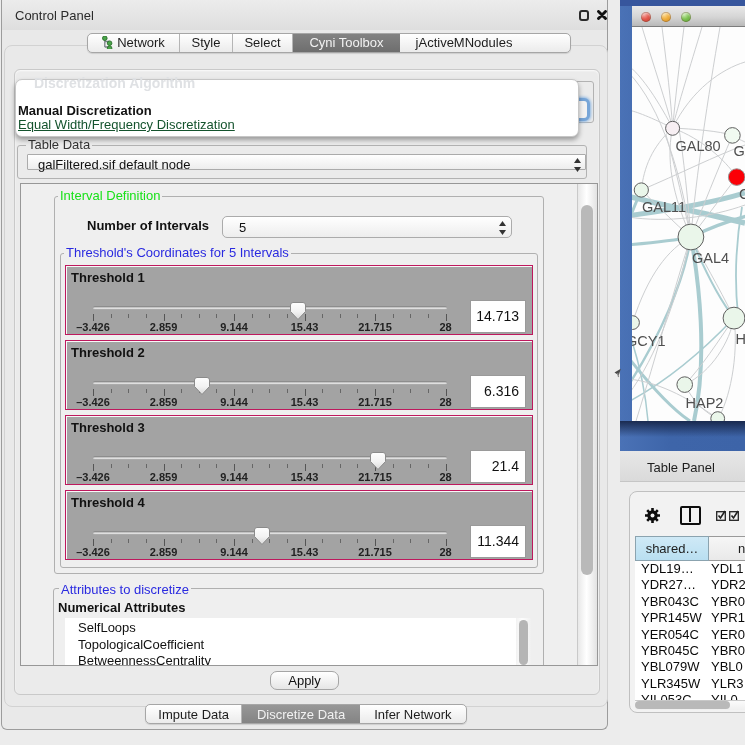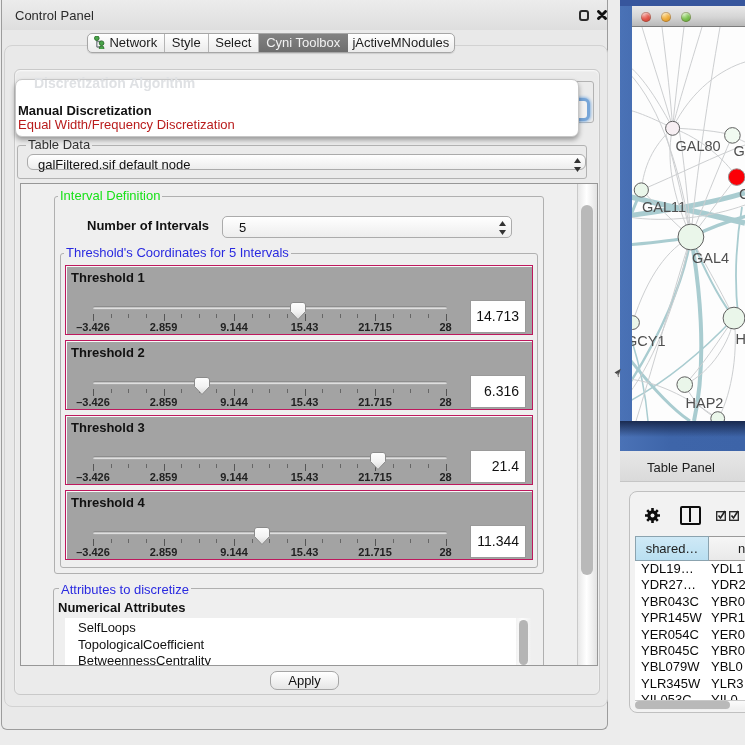--- a/index.html
+++ b/index.html
@@ -44,21 +44,21 @@
 
   <div class="abs" style="left:12px; top:69px; width:586px; height:626px; background:#ebebeb; border:1px solid #c9c9c9; border-radius:6px; box-shadow:inset 0 1px 2px rgba(255,255,255,.8);"></div>
 
   <div class="abs" style="left:19px; top:81px; width:573px; height:42px; border:1px solid #b2b2b2; border-radius:3px;"></div>
 
   <div class="abs" style="left:566px; top:98px; width:22px; height:23px; border-radius:6px; background:#f2f2f2; border:3px solid #77a5d7; box-shadow:0 0 3px 1px #8cb6e2;"></div>
 
   <div class="abs" style="left:15px; top:145px; width:570px; height:34px; border:1px solid #b2b2b2; border-radius:3px;"></div>
   <div class="grouplab" style="left:24px; top:138px; background:#ebebeb; color:#333;">Table Data</div>
 
-  <div class="abs" style="left:25px; top:154px; width:559px; height:16px; background:linear-gradient(#ffffff,#ededed); border:1px solid #ababab; border-radius:6px;">
+  <div class="abs" style="left:25px; top:154px; width:559px; height:16px; background:linear-gradient(#ffffff,#ededed); border:1px solid #ababab; border-radius:1px;">
     <div class="abs" style="left:10px; top:2px; font-size:13px; color:#111;">galFiltered.sif default node</div>
     <svg class="abs" style="right:3px; top:3px;" width="9" height="14" viewBox="0 0 9 14">
         <path d="M4.5 0 L8 5 L1 5 Z" fill="#333"></path>
         <path d="M4.5 14 L8 9 L1 9 Z" fill="#333"></path>
       </svg>
   </div>
 
   <div class="abs" style="left:18px; top:183px; width:578px; height:483px; border:1px solid #979797; background:#efefef; overflow:hidden;">
 
     <div class="abs" style="left:33px; top:12px; width:490px; height:378px; border:1px solid #b0b0b0; border-radius:3px;"></div>
@@ -181,37 +181,42 @@
     </div>
 
     <div class="abs" style="right:0; top:0; width:20px; height:481px; background:linear-gradient(90deg,#e8e8e8,#ffffff 45%,#e2e2e2); border-left:1px solid #c9c9c9;"></div>
     <div class="abs" style="right:4px; top:21px; width:12px; height:370px; background:#b9b9b9; border-radius:6px;"></div>
   </div>
 
   <div class="abs" style="left:268px; top:671px; width:69px; height:19px; background:linear-gradient(#ffffff,#e6e6e6); border:1px solid #a5a5a5; border-radius:7px; text-align:center; font-size:13px; color:#111; line-height:18px;">Apply</div>
 
   <div class="abs" style="left:13px; top:79px; width:564px; height:58px; background:#ffffff; border:1px solid #c6c6c6; border-radius:7px; box-shadow:0 3px 5px rgba(0,0,0,.35);">
     <div class="abs" style="left:2px; top:23px; font-size:13px; font-weight:bold; color:#111;">Manual Discretization</div>
-    <div class="abs" style="left:2px; top:37px; font-size:13px; color:#b91c1c;">Equal Width/Frequency Discretization</div>
+    <div class="abs" style="left:2px; top:37px; font-size:13px; color:#14532d;text-decoration:underline;">Equal Width/Frequency Discretization</div>
   </div>
   <div class="abs" style="left:32px; top:75px; font-size:14px; font-weight:bold; color:#dfe1e4;">Discretization Algorithm</div>
 
-  <div class="abs seg" style="left:85px; top:32.5px; width:368px; height:20.5px;">
+  <div class="abs seg" style="left:85px; top:32.5px; width:484px; height:20.5px;">
     <div class="sg" style="width:92px;"><svg width="11" height="13" viewBox="0 0 11 13" style="margin-right:4px;">
           <path d="M2.8 2 V11 M2.8 5.5 H7.2 M2.8 11 H7.2" stroke="#7a8087" stroke-width="1.3" fill="none"></path>
           <circle cx="2.8" cy="2.2" r="2.3" fill="#4aa54a" stroke="#2c6e2c" stroke-width="0.9"></circle>
           <circle cx="7.6" cy="7.2" r="2.3" fill="#4aa54a" stroke="#2c6e2c" stroke-width="0.9"></circle>
           <circle cx="7.6" cy="12.2" r="2.3" fill="#4aa54a" stroke="#2c6e2c" stroke-width="0.9"></circle>
         </svg>Network</div>
     <div class="sg" style="width:53px;">Style</div>
     <div class="sg" style="width:60px;">Select</div>
     <div class="sg sel" style="width:107px;">Cyni Toolbox</div>
     <div class="sg" style="width:128px; border-right:none;">jActiveMNodules</div>
   </div>
 
+  <div class="abs seg" style="left:143px; top:704px; width:322px; height:20px;">
+    <div class="sg" style="width:97px;">Impute Data</div>
+    <div class="sg sel2" style="width:118px;">Discretize Data</div>
+    <div class="sg" style="width:107px; border-right:none;">Infer Network</div>
+  </div>
 </div>
 
 <div class="abs" style="left:620px; top:0; width:125px; height:451px; background:linear-gradient(90deg,#4a72b6 0%,#3e65a9 40%,#3d64a8 100%);">
   <div class="abs" style="left:0; top:0; width:100%; height:6px; background:#37569d;"></div>
 </div>
 
 <div class="abs" style="left:632px; top:6px; width:113px; height:21px; background:linear-gradient(#e9e9e9 0%,#d5d5d5 55%,#b9b9b9 100%); border-bottom:1px solid #7d7d7d;">
   <div class="tl" style="left:9px; background:radial-gradient(circle at 35% 30%, #f3a29b, #e2574b 45%, #c03c30);"></div>
   <div class="tl" style="left:29px; background:radial-gradient(circle at 35% 30%, #fbd88d, #eead3d 45%, #cf8b1c);"></div>
   <div class="tl" style="left:49px; background:radial-gradient(circle at 35% 30%, #c4e9a9, #7cc152 45%, #57a030);"></div>

